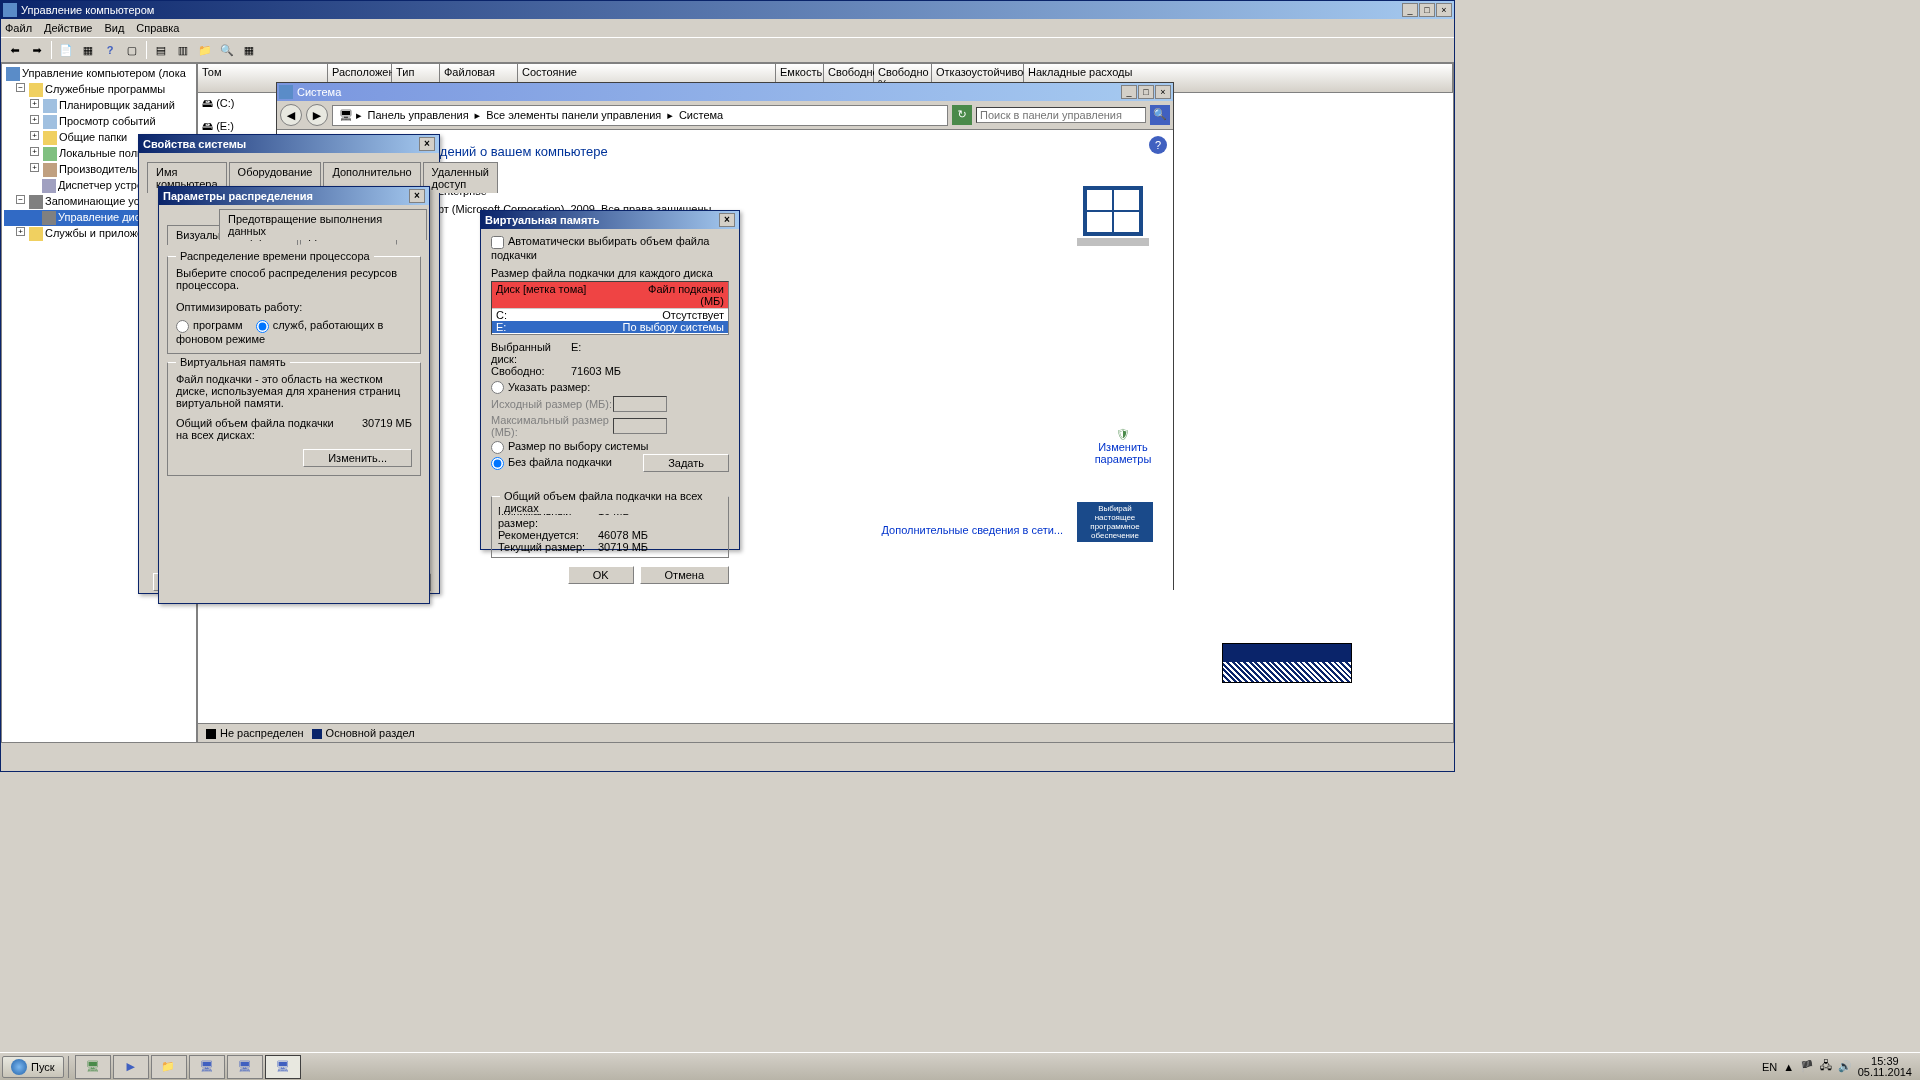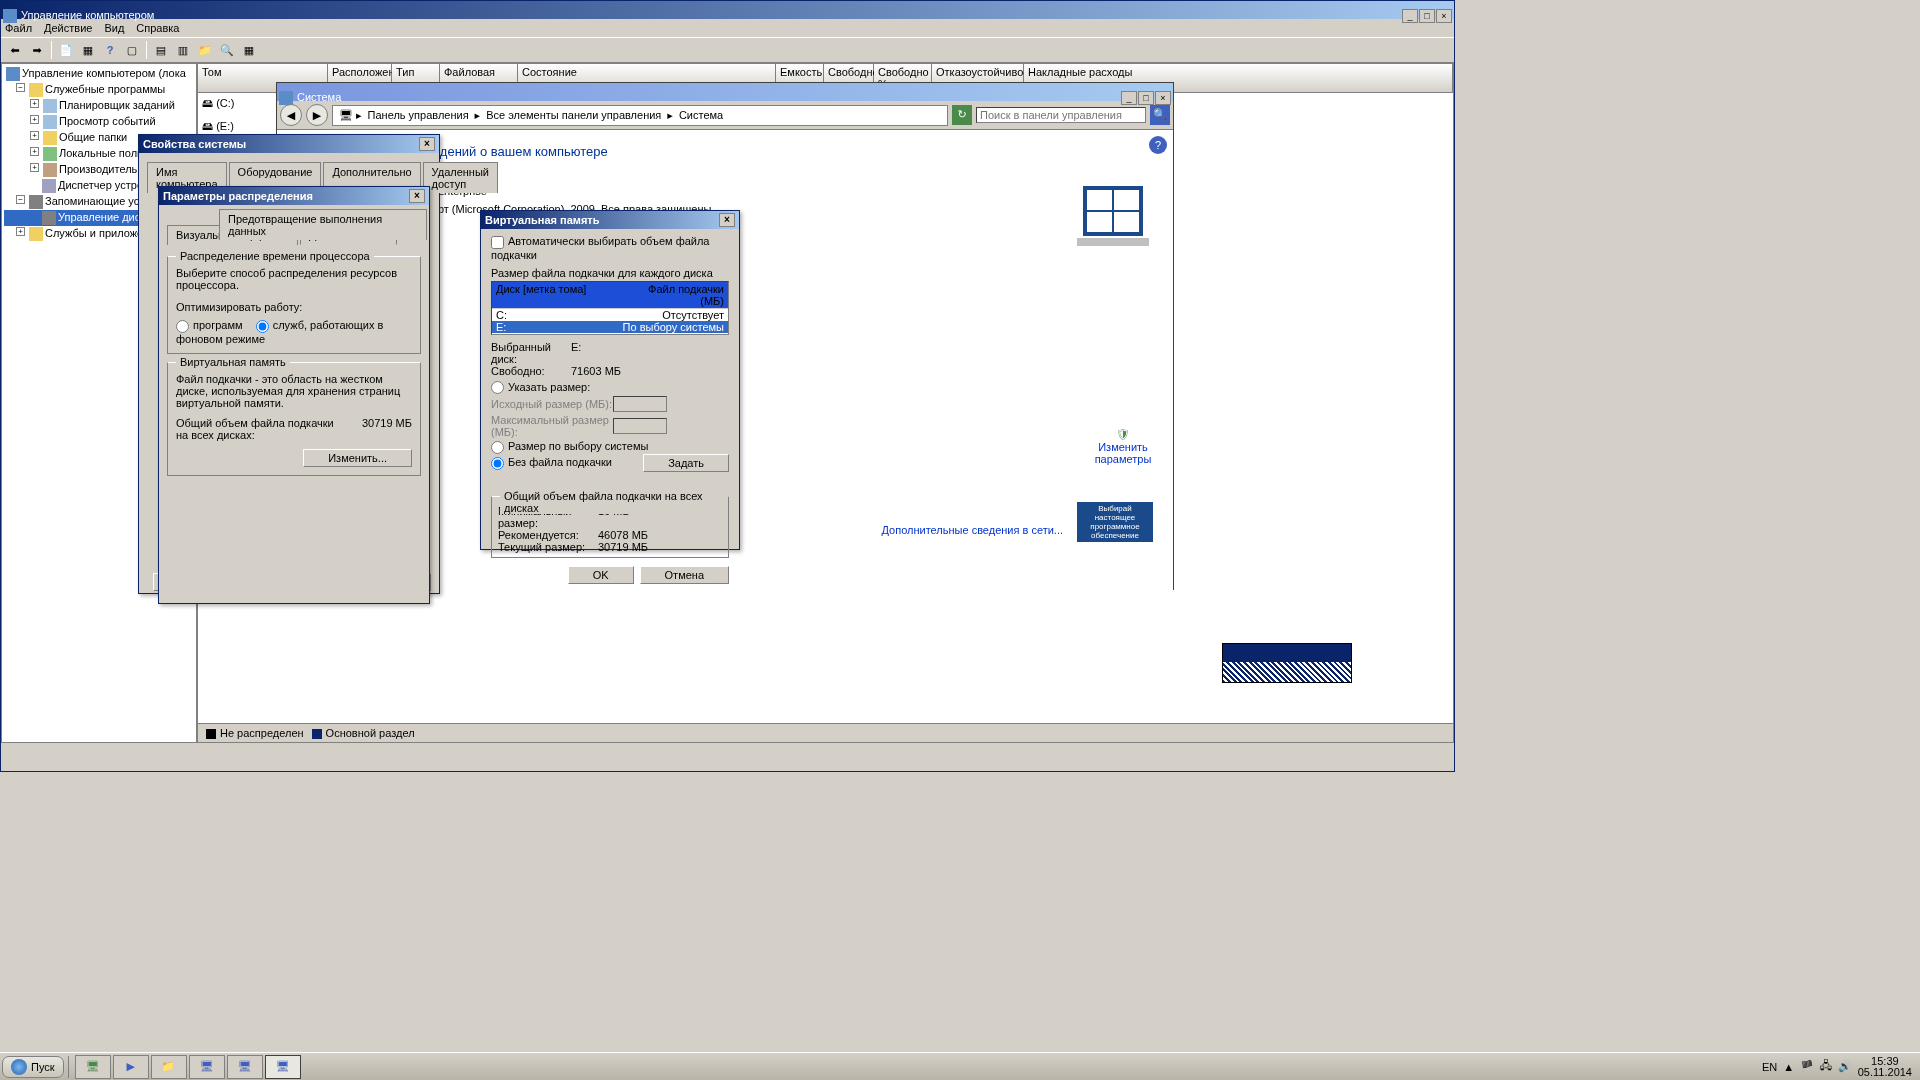--- a/index.html
+++ b/index.html
@@ -1,18 +1,18 @@
 <!DOCTYPE html>
 <html><head>
 <meta charset="utf-8">
 <style>
 * { box-sizing: border-box; margin: 0; padding: 0; font-family: Tahoma, sans-serif; font-size: 11px; }
 body { background: #d4d0c8; width: 1920px; height: 1080px; overflow: hidden; position: relative; }
 
-.titlebar { background: linear-gradient(to right, #0a246a, #a6caf0); color: white; height: 18px; display: flex; padding: 8px 2px; }
+.titlebar { background: linear-gradient(to right, #0a246a, #a6caf0); color: white; height: 18px; display: flex; align-items: center; padding: 0 2px; }
 .titlebar-icon { width: 14px; height: 14px; margin-right: 4px; background: #5a8cc8; display: inline-block; }
 .titlebar-text { flex: 1; font-size: 11px; }
 .titlebar-btns { display: flex; gap: 1px; }
 .titlebar-btn { width: 16px; height: 14px; background: #d4d0c8; border: 1px solid #808080; font-size: 9px; text-align: center; line-height: 12px; color: black; cursor: pointer; }
 
 .menubar { background: #d4d0c8; height: 18px; display: flex; align-items: center; padding: 0 4px; gap: 12px; }
 .menubar span { cursor: pointer; }
 
 .toolbar { background: #d4d0c8; height: 26px; border-top: 1px solid #fff; border-bottom: 1px solid #808080; display: flex; align-items: center; padding: 0 4px; gap: 2px; }
 .tool-btn { width: 20px; height: 20px; border: 1px solid transparent; display: flex; align-items: center; justify-content: center; cursor: pointer; }
@@ -54,33 +54,33 @@
 .btn { background: #d4d0c8; border: 1px solid #808080; border-top-color: #fff; border-left-color: #fff; padding: 2px 24px; cursor: pointer; min-width: 70px; text-align: center; font-size: 11px; }
 .btn.disabled { color: #808080; }
 
 input[type="text"] { border: 1px solid #808080; border-top-color: #404040; border-left-color: #404040; padding: 1px 3px; background: white; font-size: 11px; }
 input[type="text"]:disabled { background: #d4d0c8; color: #808080; }
 input[type="radio"], input[type="checkbox"] { margin-right: 4px; vertical-align: middle; }
 label { font-size: 11px; }
 label.disabled { color: #808080; }
 
 .disk-list { background: white; border: 1px solid #808080; border-top-color: #404040; border-left-color: #404040; height: 54px; }
-.disk-header { display: flex; background: #1d4ed8; border-bottom: 1px solid #ccc; gap: 32px; }
+.disk-header { display: flex; background: #ef4444; border-bottom: 1px solid #ccc; gap: 32px; }
 .disk-header-cell { padding: 1px 4px; font-size: 11px; }
 .disk-row { display: flex; padding: 0 4px; cursor: pointer; }
 .disk-row.selected { background: #316ac5; color: white; }
 
 .main-window { position: absolute; top: 0; left: 0; width: 1455px; height: 772px; background: #d4d0c8; border: 1px solid #0a246a; }
 
 .system-window { position: absolute; top: 82px; left: 276px; width: 898px; height: 508px; background: #f9a8d4; border: 1px solid #404040; }
 .breadcrumb { background: white; border: 1px solid #808080; padding: 3px 6px; display: flex; align-items: center; gap: 6px; flex: 1; font-size: 11px; }
 .search-box { background: white; border: 1px solid #808080; padding: 3px 6px; width: 170px; font-size: 11px; color: #808080; }
 
 .taskbar { position: absolute; bottom: 0; left: 0; right: 0; height: 28px; background: linear-gradient(to bottom, #d4d0c8, #b8b4a8); border-top: 1px solid #fff; display: flex; align-items: center; padding: 0 2px; }
-.start-btn { background: linear-gradient(to bottom, #e8e8e0, #c8c4b8); border: 1px solid #808080; border-radius: 7px; padding: 2px 8px; display: flex; align-items: center; gap: 4px; cursor: pointer; height: 22px; }
+.start-btn { background: linear-gradient(to bottom, #e8e8e0, #c8c4b8); border: 1px solid #808080; border-radius: 2px; padding: 2px 8px; display: flex; align-items: center; gap: 4px; cursor: pointer; height: 22px; }
 .start-orb { width: 16px; height: 16px; background: radial-gradient(circle, #7cb8f0, #2060a8); border-radius: 50%; }
 .task-btn { width: 36px; height: 24px; margin-left: 2px; border: 1px solid #808080; background: #d4d0c8; cursor: pointer; display: flex; align-items: center; justify-content: center; }
 .task-btn.active { background: #e8e8e0; border-color: #404040; }
 .tray { margin-left: auto; display: flex; align-items: center; gap: 6px; padding: 0 6px; }
 .clock { text-align: center; font-size: 10px; line-height: 11px; }
 
 .legend-bar { background: #d4d0c8; padding: 3px 8px; border-top: 1px solid #808080; display: flex; align-items: center; gap: 8px; font-size: 11px; }
 .legend-sq { width: 10px; height: 10px; display: inline-block; margin-right: 4px; vertical-align: middle; }
 
 .win-logo { width: 80px; height: 68px; position: relative; }

